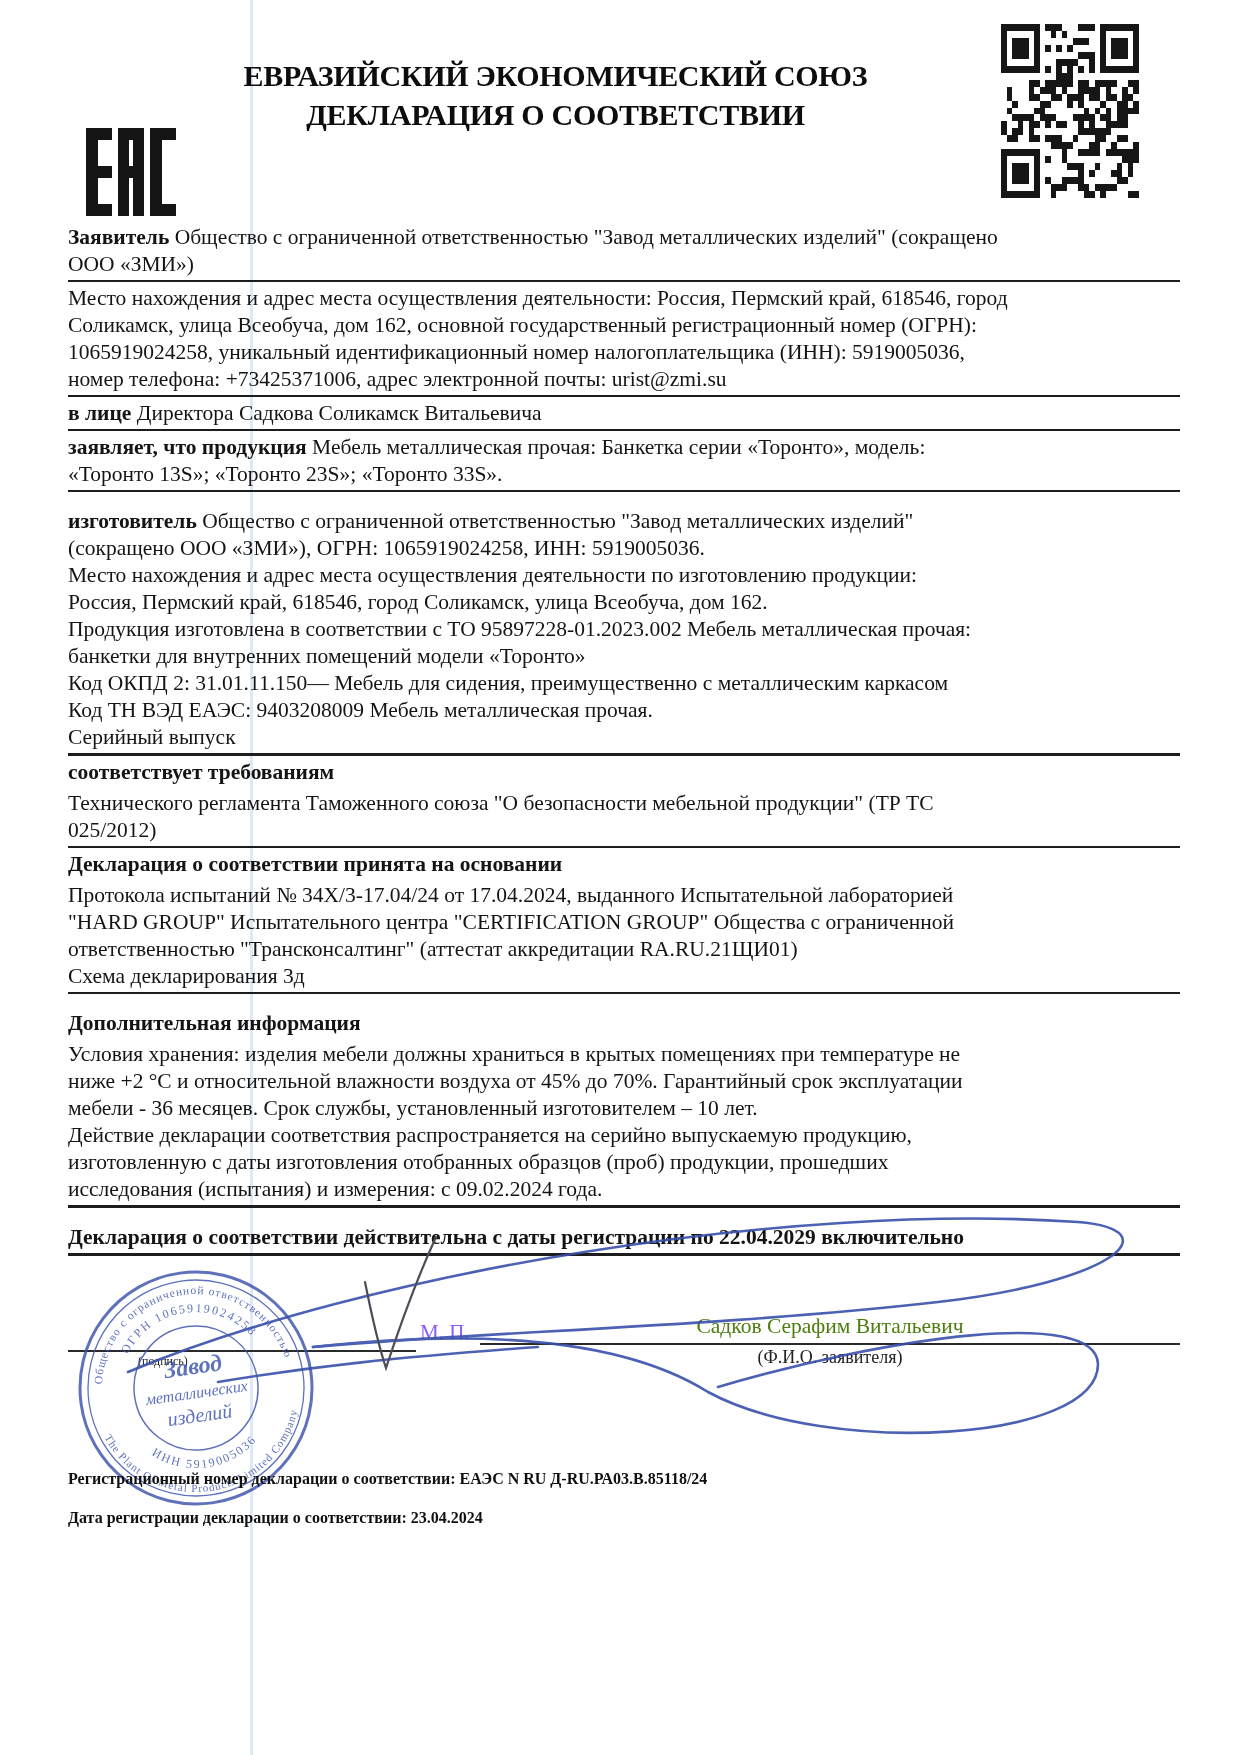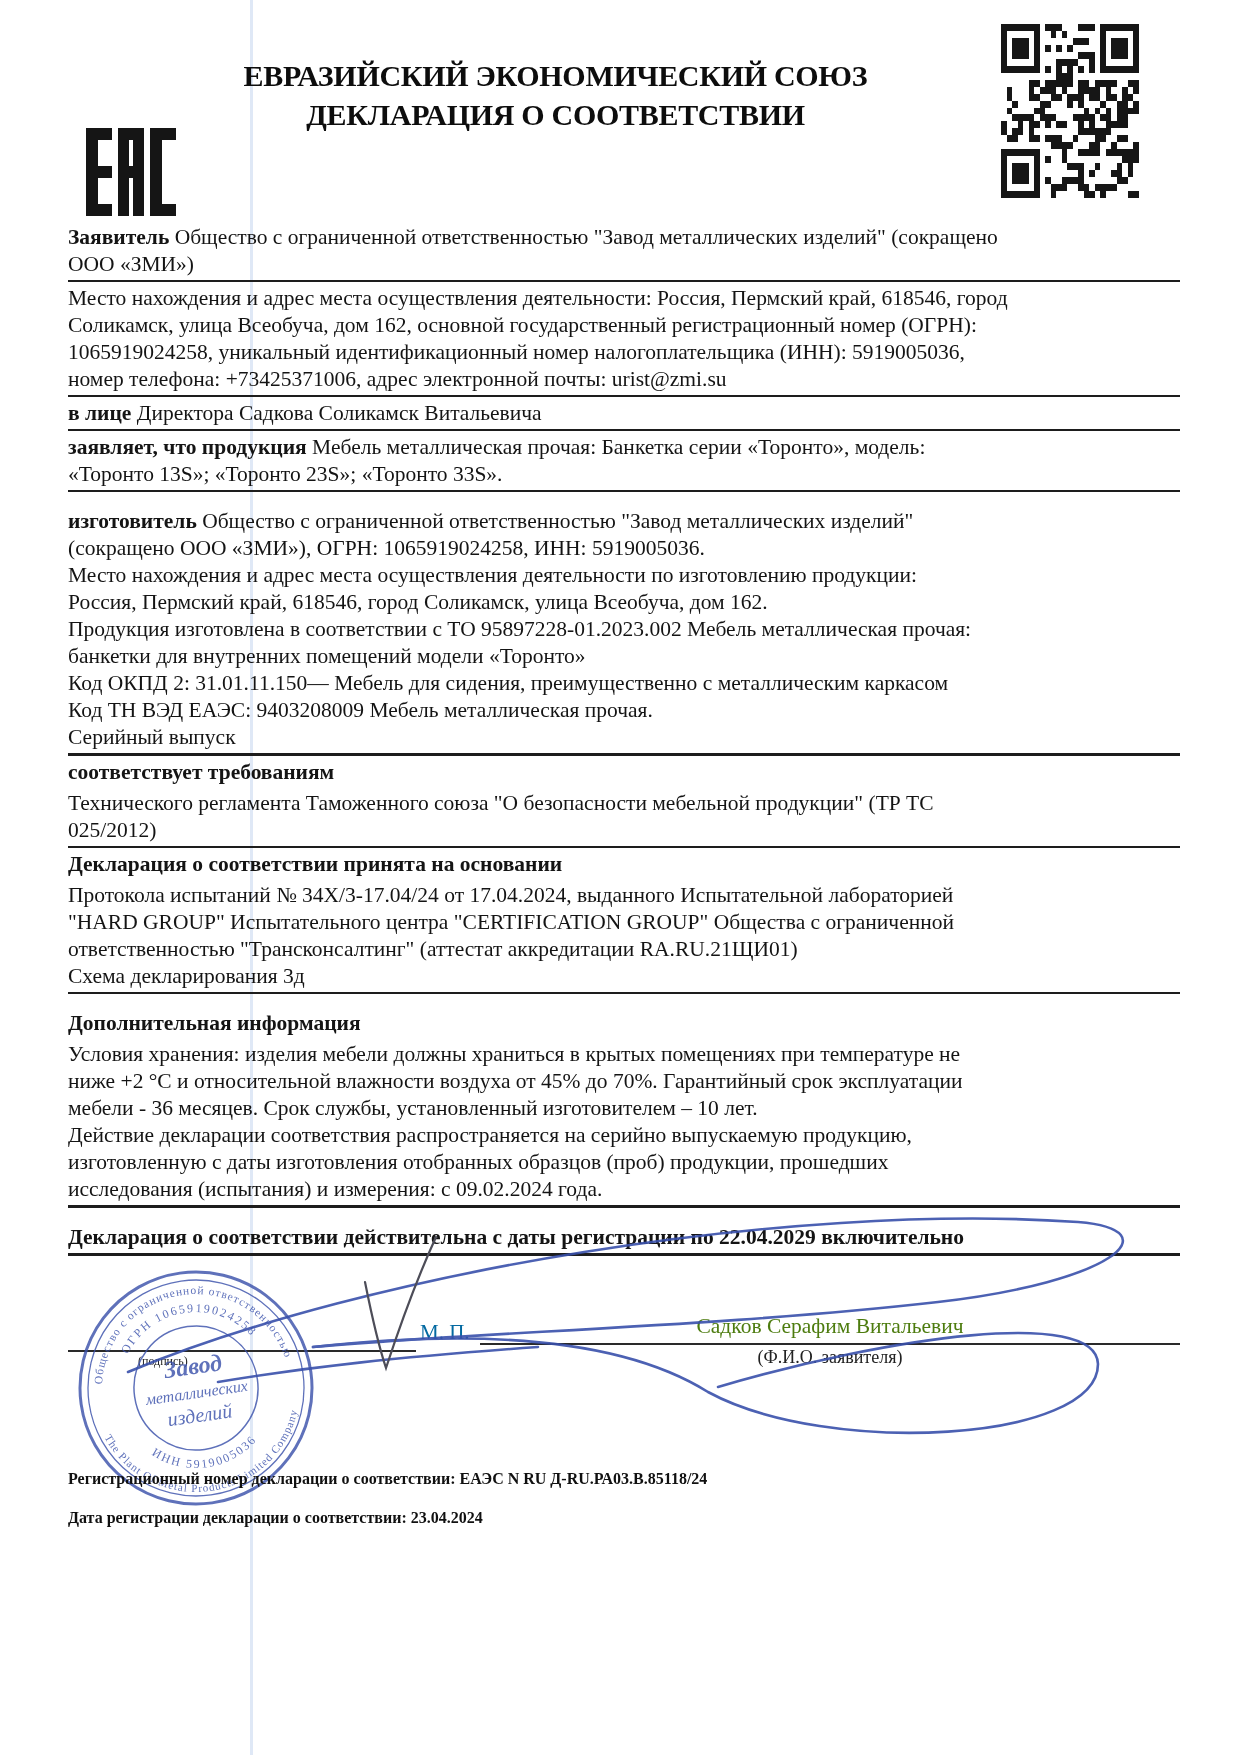--- a/index.html
+++ b/index.html
@@ -42,21 +42,21 @@
     position:absolute;left:68px;top:1162px;width:1112px;height:320px;
   }
   .sig .line-left{
     position:absolute;left:0;top:188px;width:348px;border-top:2px solid #2a2a2a;
   }
   .sig .cap-left{
     position:absolute;left:70px;top:192px;width:170px;text-align:left;
     font-size:12px;color:#222;
   }
   .sig .mp{
-    position:absolute;left:352px;top:158px;font-size:21px;color:#0369a1;
+    position:absolute;left:352px;top:158px;font-size:21px;color:#8b5cf6;
   }
   .sig .nameblock{
     position:absolute;left:412px;top:152px;width:700px;text-align:center;
   }
   .sig .name{font-size:21.5px;color:#4d7c0f;}
   .sig .name-rule{border-top:2px solid #2a2a2a;margin-top:4px;}
   .sig .cap-name{font-size:18px;color:#222;margin-top:2px;}
   .stamp{position:absolute;left:2px;top:100px;opacity:.82;transform:rotate(-8deg);}
   .scribble{position:absolute;left:0;top:-20px;z-index:4;}
   

